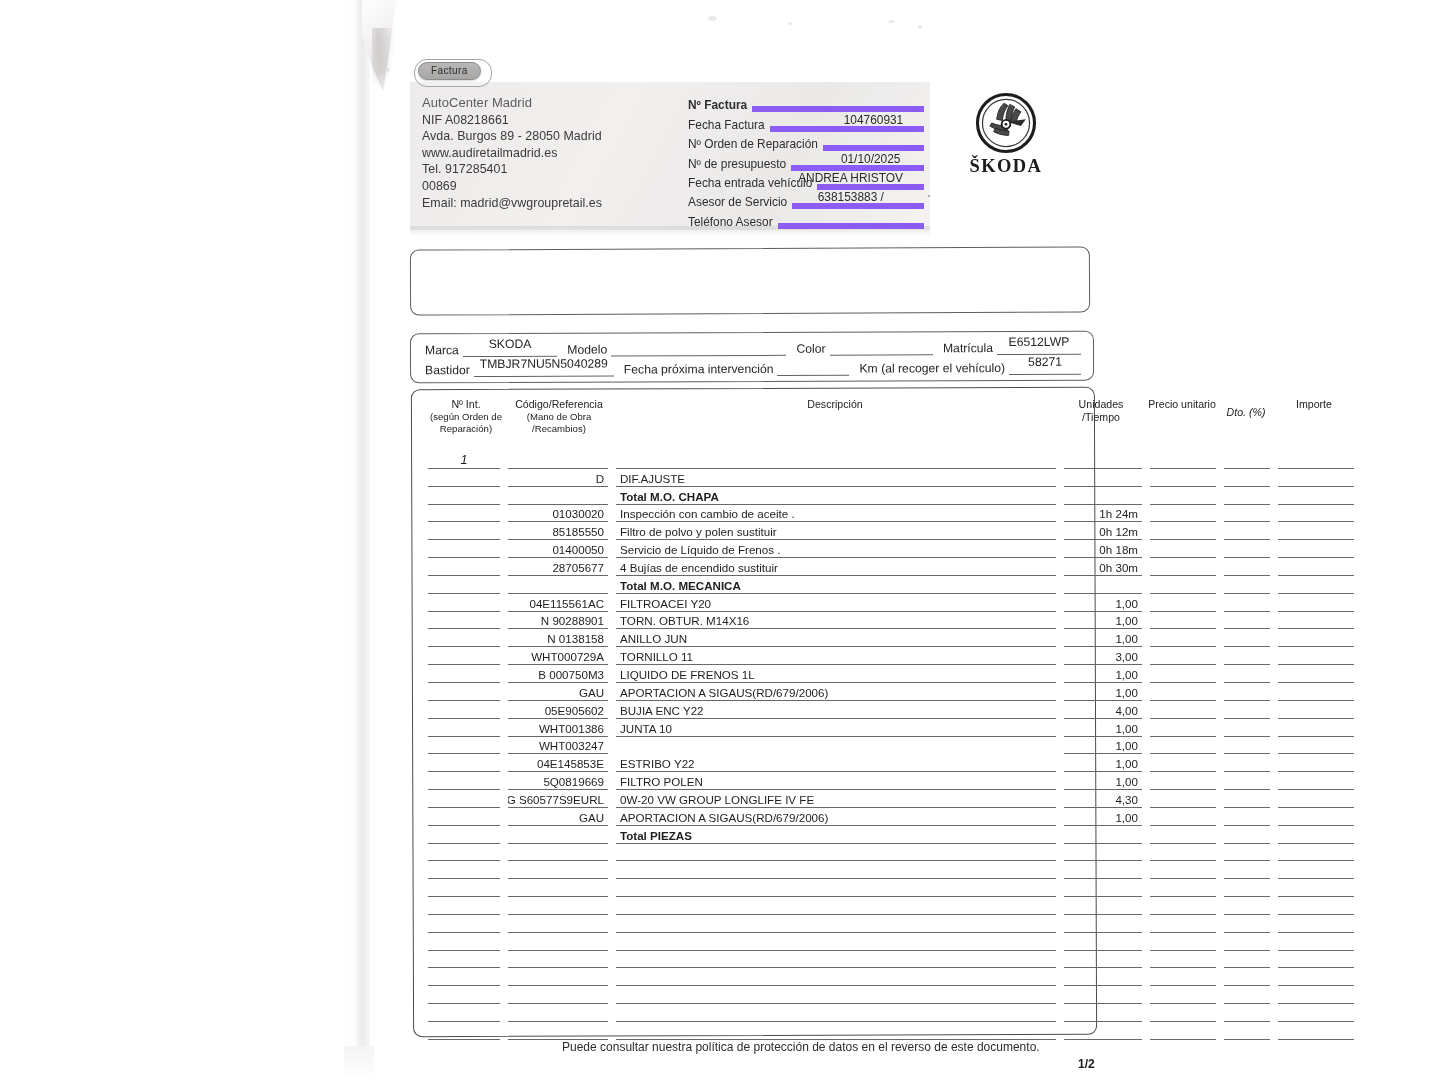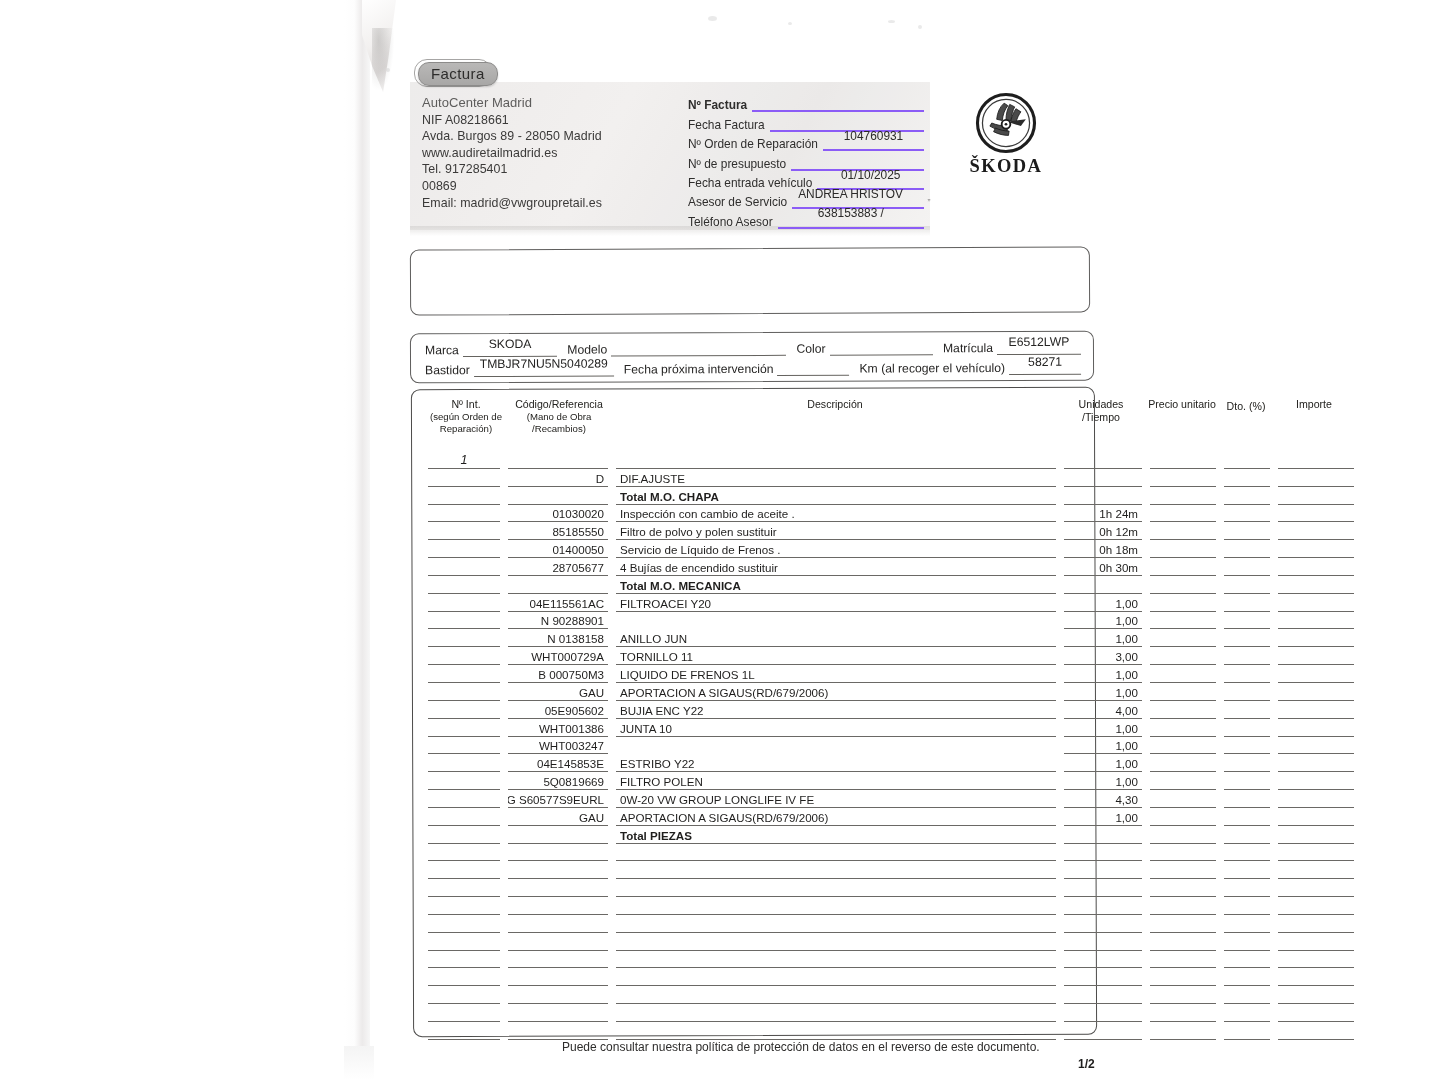--- a/index.html
+++ b/index.html
@@ -69,21 +69,21 @@
     background: linear-gradient(to bottom, rgba(200,198,196,.55), rgba(255,255,255,0));
   }
 
   .factura-tab {
     position: absolute;
     left: 418px; top: 62px;
     padding: 2px 12px 3px 12px;
     background: linear-gradient(to bottom, #b9b8b7, #a8a7a6);
     border: 1px solid #8c8b8a;
     border-radius: 11px;
-    font-size: 15px;
+    font-size: 10px;
     letter-spacing: .4px;
     color: #2d2c2b;
     box-shadow: 0 1px 2px rgba(0,0,0,.18);
   }
   .factura-tab-shell {
     position: absolute;
     left: 414px; top: 59px;
     width: 76px; height: 26px;
     border: 1px solid #a6a5a4;
     border-radius: 13px;
@@ -114,23 +114,23 @@
     display: flex;
     align-items: flex-end;
     white-space: nowrap;
   }
   .meta-label { flex: none; padding-right: 5px; }
   .meta-label.bold { font-weight: bold; }
   .meta-fill {
     flex: 1;
     position: relative;
     height: 100%;
-    border-bottom: 2px solid #8b5cf6;
+    border-bottom: 6px solid #8b5cf6;
     text-align: center;
-    padding-bottom: 1px;
+    padding-bottom: 13px;
   }
   .meta-value { font-size: 11.9px; color: #2b2a29; }
   .meta-row.valleft .meta-fill { text-align: left; padding-left: 6px; }
 
   .meta-artifact {
     position: absolute;
     right: -6px; bottom: 5px;
     font-size: 9px;
     color: #8d8c8b;
     letter-spacing: -1px;
@@ -397,21 +397,21 @@
     </div>
     <div class="th" style="left:208px; width:430px; top:2px;">
       <span>Descripción</span>
     </div>
     <div class="th" style="left:648px; width:82px; top:2px;">
       <span>Unidades /Tiempo</span>
     </div>
     <div class="th" style="left:734px; width:72px; top:2px;">
       <span>Precio unitario</span>
     </div>
-    <div class="th" style="left:808px; width:52px; top:4px;">
+    <div class="th" style="left:808px; width:52px; top:10px;font-style:italic;">
       <span>Dto. (%)</span>
     </div>
     <div class="th" style="left:862px; width:80px; top:2px;">
       <span>Importe</span>
     </div>
   </div>
 
   <div class="rows" id="rows-container">
       <div class="row">
         <div class="row-first-num">1</div>
@@ -531,20 +531,23 @@
         </div>
         <div class="cell c-price"></div>
         <div class="cell c-dto"></div>
         <div class="cell c-imp"></div>
       </div>
       <div class="row">
         <div class="cell c-num"></div>
         <div class="cell c-code">
           <span>N  90288901</span>
         </div>
+        <div class="cell c-desc">
+          <span>TORN. OBTUR.  M14X16</span>
+        </div>
         <div class="cell c-qty">
           <span>1,00</span>
         </div>
         <div class="cell c-price"></div>
         <div class="cell c-dto"></div>
         <div class="cell c-imp"></div>
       </div>
       <div class="row">
         <div class="cell c-num"></div>
         <div class="cell c-code">

